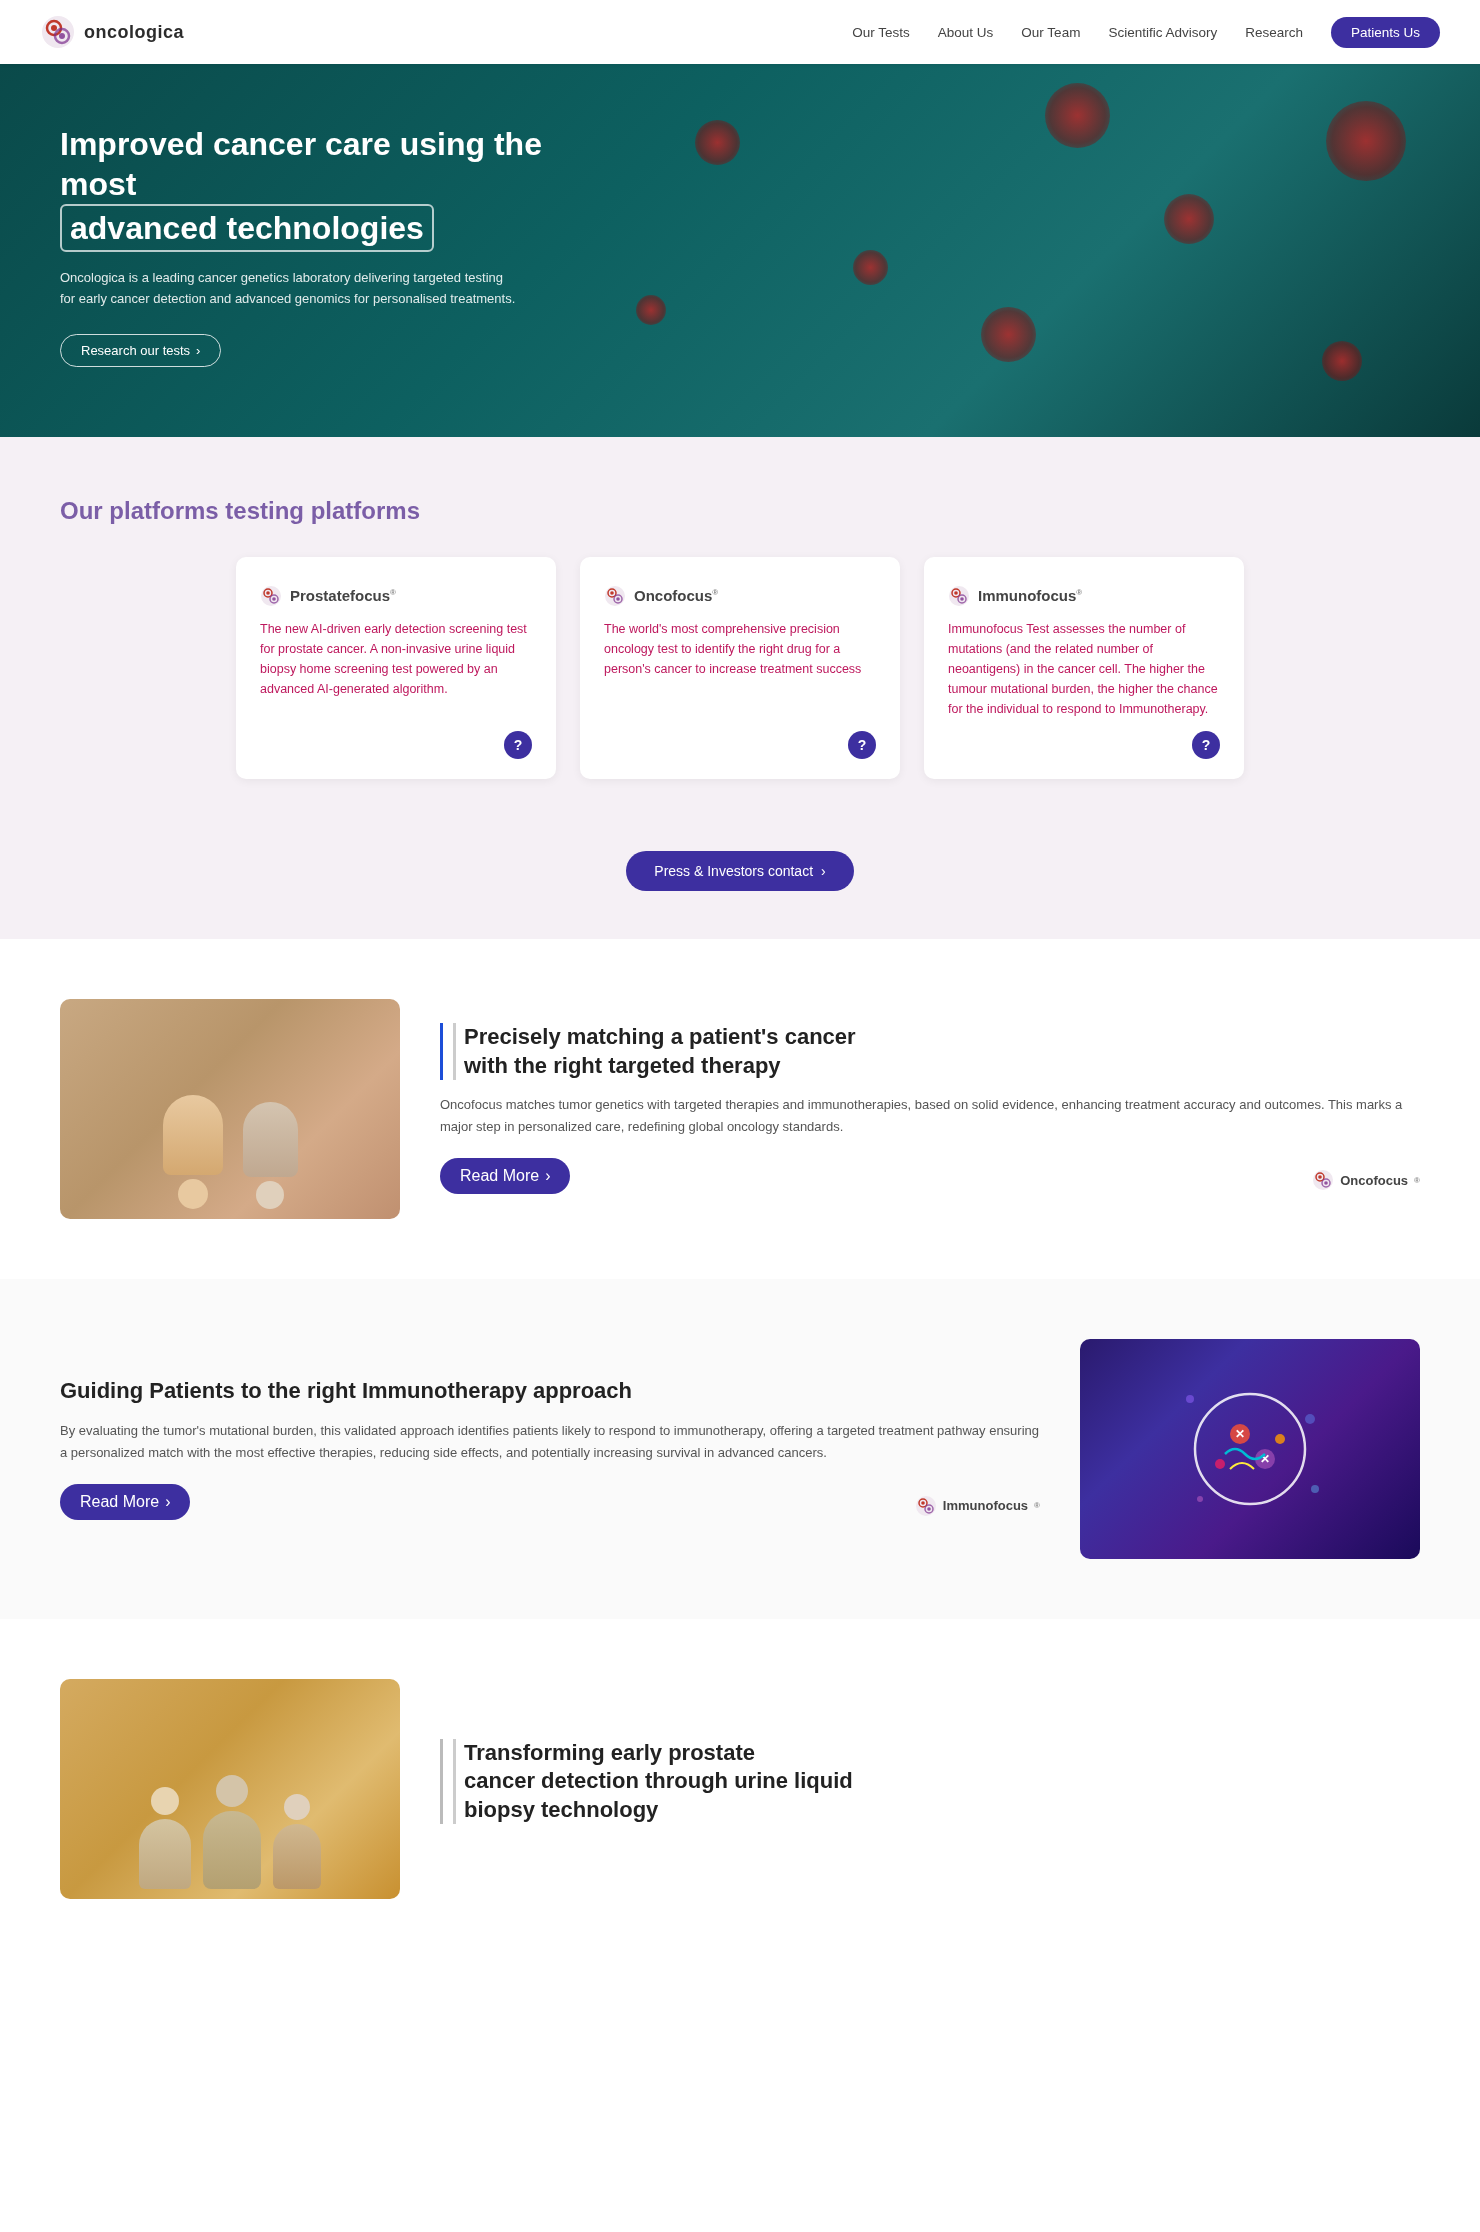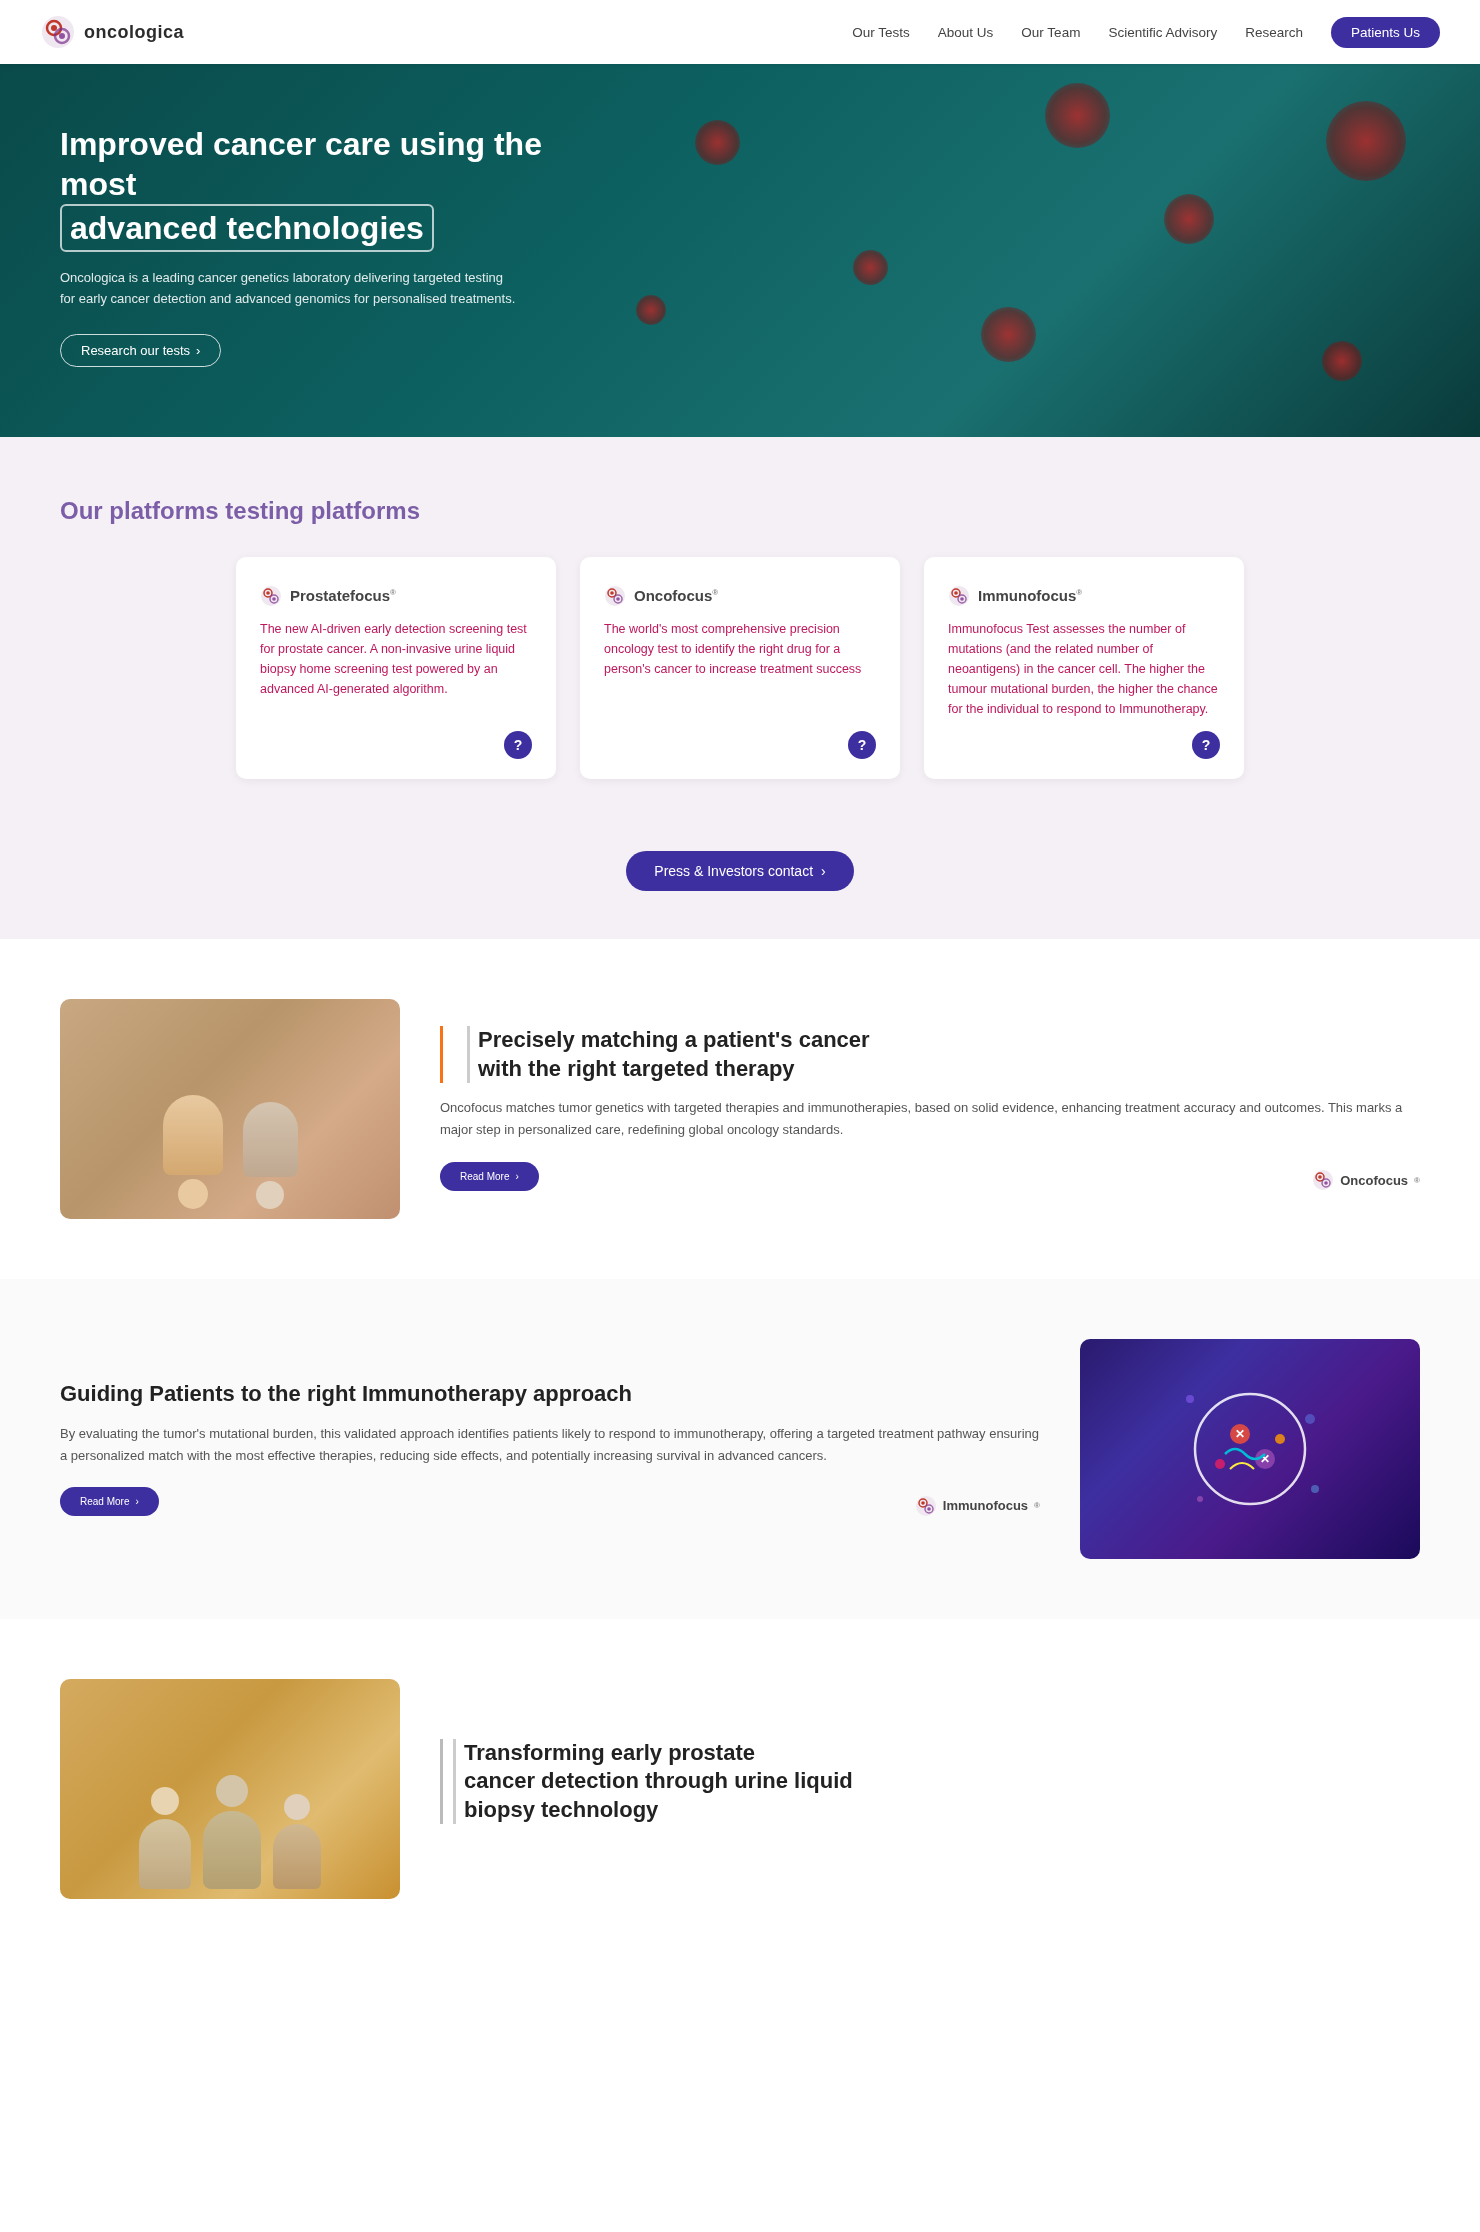--- a/index.html
+++ b/index.html
@@ -254,21 +254,21 @@
       font-weight: 600;
       color: #444;
       justify-content: flex-end;
       margin-top: 8px;
     }
     .btn-read-more {
       background: #3d2fa0;
       color: #fff;
       padding: 9px 20px;
       border-radius: 20px;
-      font-size: 10px;
+      font-size: 16px;
       cursor: pointer;
       display: inline-flex;
       align-items: center;
       gap: 6px;
       border: none;
     }
 
     
     .oncologica-logo-svg {
       width: 36px;
@@ -435,21 +435,21 @@
           <div style="width:30px;height:30px;background:#e8c9a0;border-radius:50%;margin:4px auto 0;"></div>
         </div>
         <div style="text-align:center;color:rgba(255,255,255,0.6);font-size:11px;">
           <div style="width:55px;height:75px;background:linear-gradient(to bottom,#d4c4b0,#c0a890);border-radius:28px 28px 8px 8px;margin:0 auto;"></div>
           <div style="width:28px;height:28px;background:#e0d0bc;border-radius:50%;margin:4px auto 0;"></div>
         </div>
       </div>
     </div>
     <div class="feature-content">
       <h2 class="feature-title">
-        <span style="display:block;border-left:3px solid #f97316;padding-left:24px;">
+        <span style="display:block;border-left:3px solid #1d4ed8;padding-left:10px;">
           <span>Precisely matching a patient's  cancer</span><br>
           <span>with the right   targeted therapy</span>
         </span>
       </h2>
       <p class="feature-desc">Oncofocus matches tumor genetics with targeted therapies and immunotherapies, based on solid evidence, enhancing treatment accuracy and outcomes. This marks a major step in personalized care, redefining global oncology standards.</p>
       <div style="display:flex;align-items:center;justify-content:space-between;flex-wrap:wrap;gap:10px;">
         <button class="btn-read-more">
           <span>Read More</span>
           <span>›</span>
         </button>

